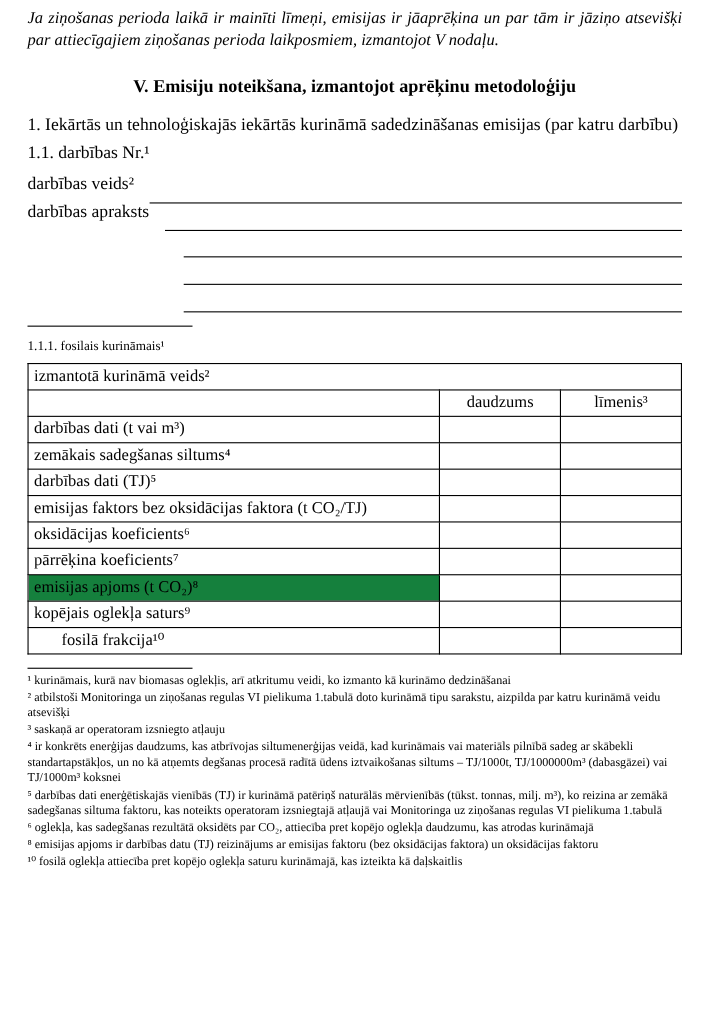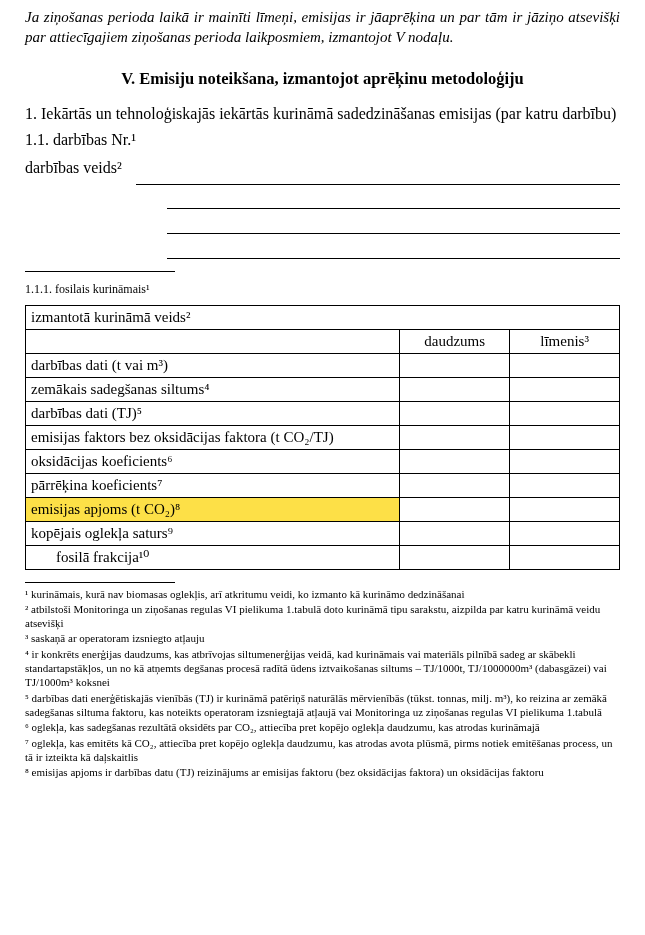--- a/index.html
+++ b/index.html
@@ -25,41 +25,45 @@
   .fn-rule { width: 150px; border-top: 1px solid #000; margin: 12px 0 4px 0; }
 
   .footnotes { font-size: 11px; line-height: 1.3; }
   .footnotes .fn { margin: 0 0 1px 0; }
 
   .subsection { font-size: 12px; margin: 10px 0 8px 0; }
 
   table.fuel { border-collapse: collapse; width: 100%; font-size: 15px; table-layout: fixed; padding-left: 14px; }
   table.fuel td { border: 1px solid #000; padding: 1px 5px; height: 21px; line-height: 1.25; overflow: hidden; }
   table.fuel td.center { text-align: center; }
-  table.fuel td.shaded { background: #fde047; }
+  table.fuel td.shaded { background: #15803d; }
   table.fuel td.indent { padding-left: 30px; }
 </style>
 </head>
 <body>
 
 <div class="page">
 
   <p class="intro">Ja ziņošanas perioda laikā ir mainīti līmeņi, emisijas ir jāaprēķina un par tām ir jāziņo atsevišķi par attiecīgajiem ziņošanas perioda laikposmiem, izmantojot V nodaļu.</p>
 
   <div class="heading">V. Emisiju noteikšana, izmantojot aprēķinu metodoloģiju</div>
 
   <p class="para">1. Iekārtās un tehnoloģiskajās iekārtās kurināmā sadedzināšanas emisijas (par katru darbību)</p>
 
   <p class="item">1.1. darbības Nr.¹</p>
 
   <div class="form-row">
     <span class="form-label">darbības veids²</span>
     <span class="blank-line"></span>
   </div>
 
+  <div class="form-row">
+    <span class="form-label">darbības apraksts</span>
+    <span class="blank-line"></span>
+  </div>
   <div class="extra-line"></div>
   <div class="extra-line"></div>
   <div class="extra-line"></div>
 
   <div class="fn-rule"></div>
 
   <p class="subsection">1.1.1. fosilais kurināmais¹</p>
 
   <table class="fuel">
     <colgroup>
@@ -125,17 +129,17 @@
   </table>
 
   <div class="fn-rule"></div>
   <div class="footnotes">
     <div class="fn">¹ kurināmais, kurā nav biomasas oglekļis, arī atkritumu veidi, ko izmanto kā kurināmo dedzināšanai</div>
     <div class="fn">² atbilstoši Monitoringa un ziņošanas regulas VI pielikuma 1.tabulā doto kurināmā tipu sarakstu, aizpilda par katru kurināmā veidu atsevišķi</div>
     <div class="fn">³ saskaņā ar operatoram izsniegto atļauju</div>
     <div class="fn">⁴ ir konkrēts enerģijas daudzums, kas atbrīvojas siltumenerģijas veidā, kad kurināmais vai materiāls pilnībā sadeg ar skābekli standartapstākļos, un no kā atņemts degšanas procesā radītā ūdens iztvaikošanas siltums – TJ/1000t, TJ/1000000m³ (dabasgāzei) vai TJ/1000m³ koksnei</div>
     <div class="fn">⁵ darbības dati enerģētiskajās vienībās (TJ) ir kurināmā patēriņš naturālās mērvienībās (tūkst. tonnas, milj. m³), ko reizina ar zemākā sadegšanas siltuma faktoru, kas noteikts operatoram izsniegtajā atļaujā vai Monitoringa uz ziņošanas regulas VI pielikuma 1.tabulā</div>
     <div class="fn">⁶ oglekļa, kas sadegšanas rezultātā oksidēts par CO₂, attiecība pret kopējo oglekļa daudzumu, kas atrodas kurināmajā</div>
-    <div class="fn">⁷ oglekļa, kas emitēts kā CO₂, attiecība pret kopējo oglekļa daudzumu, kas atrodas avota plūsmā, pirms notiek emitēšanas process, un tā ir izteikta kā daļskaitlis</div>
     <div class="fn">⁸ emisijas apjoms ir darbības datu (TJ) reizinājums ar emisijas faktoru (bez oksidācijas faktora) un oksidācijas faktoru</div>
+    <div class="fn">¹⁰ fosilā oglekļa attiecība pret kopējo oglekļa saturu kurināmajā, kas izteikta kā daļskaitlis</div>
   </div>
 
 </div>
 
 </body></html>

